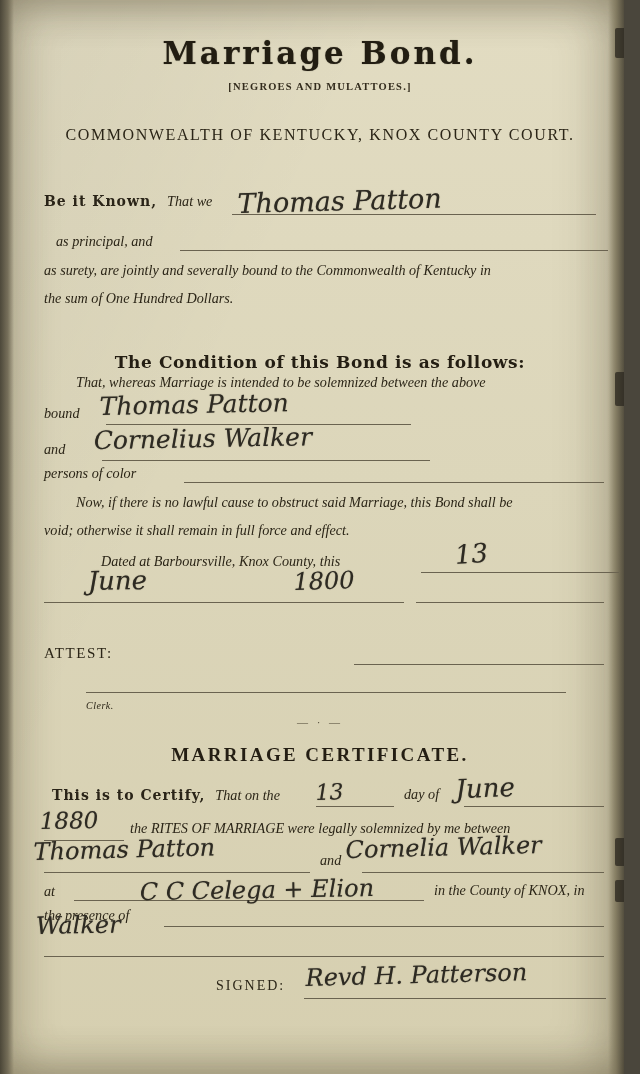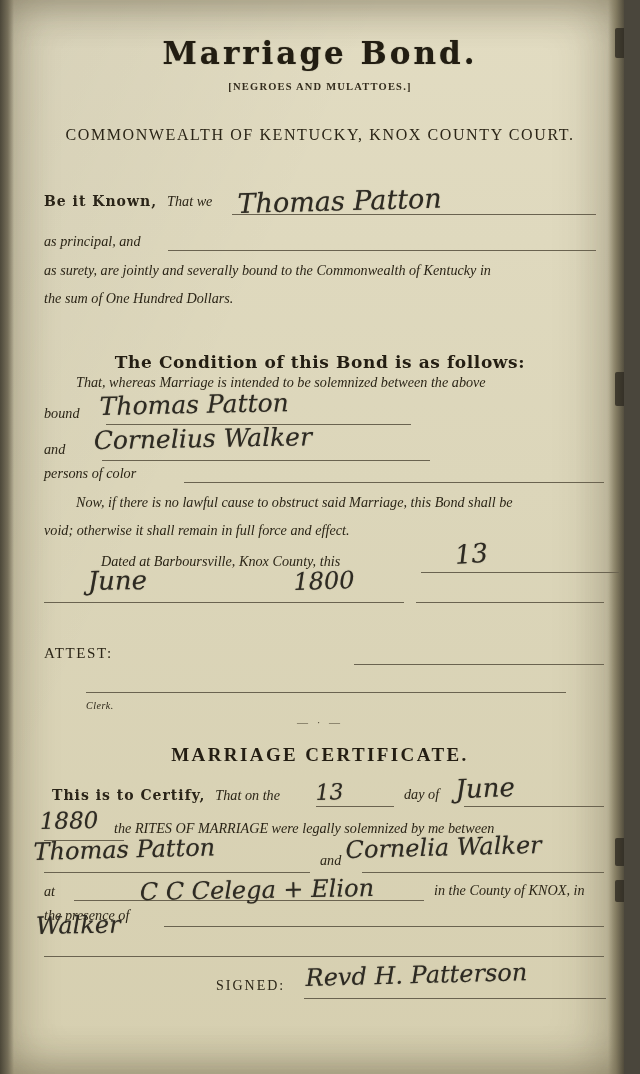--- a/index.html
+++ b/index.html
@@ -205,21 +205,21 @@
     <div class="subtitle">[NEGROES AND MULATTOES.]</div>
 
     <div class="commonwealth">COMMONWEALTH OF KENTUCKY, KNOX COUNTY COURT.</div>
 
     <div class="abs" style="left:28px; top:192px; width:552px;">
       <span class="blackletter" style="font-size:14px;">Be it Known,</span>
       <span class="italic-body" style="margin-left:6px;">That we</span>
       <span class="rule" style="left:188px; right:0; top:22px;"></span>
     </div>
 
-    <div class="abs" style="left:28px; top:232px; width:552px;">
+    <div class="abs" style="left:40px; top:232px; width:552px;">
       <span class="italic-body">as principal, and</span>
       <span class="rule" style="left:124px; right:0; top:18px;"></span>
     </div>
 
     <div class="abs italic-body" style="left:28px; top:262px; width:560px;">as surety, are jointly and severally bound to the Commonwealth of Kentucky in</div>
     <div class="abs cond-head" style="left:0; top:326px; width:608px;">The Condition of this Bond is as follows:</div>
 
     <div class="abs italic-body" style="left:28px; top:290px; width:560px;">the sum of One Hundred Dollars.</div>
 
     <div class="abs italic-body" style="left:60px; top:374px; width:530px;">That, whereas Marriage is intended to be solemnized between the above</div>
@@ -269,21 +269,21 @@
 
     <div class="abs" style="left:36px; top:786px; width:552px;">
       <span class="blackletter" style="font-size:14px;">This is to Certify,</span>
       <span class="italic-body" style="margin-left:6px;">That on the</span>
       <span class="rule" style="left:264px; width:78px; top:20px;"></span>
       <span class="italic-body abs" style="left:352px; top:0;">day of</span>
       <span class="rule" style="left:412px; right:0; top:20px;"></span>
     </div>
 
     <div class="abs" style="left:28px; top:820px; width:560px;">
-      <span class="italic-body abs" style="left:70px; top:0;font-style:italic;">the RITES OF MARRIAGE were legally solemnized by me between</span>
+      <span class="italic-body abs" style="left:86px; top:0;font-style:italic;">the RITES OF MARRIAGE were legally solemnized by me between</span>
       <span class="rule" style="left:0; width:80px; top:20px;"></span>
     </div>
 
     <div class="abs" style="left:28px; top:852px; width:560px;">
       <span class="rule" style="left:0; width:266px; top:20px;"></span>
       <span class="italic-body abs" style="left:276px; top:0;">and</span>
       <span class="rule" style="left:318px; right:0; top:20px;"></span>
     </div>
 
     <div class="abs" style="left:28px; top:882px; width:560px;">

